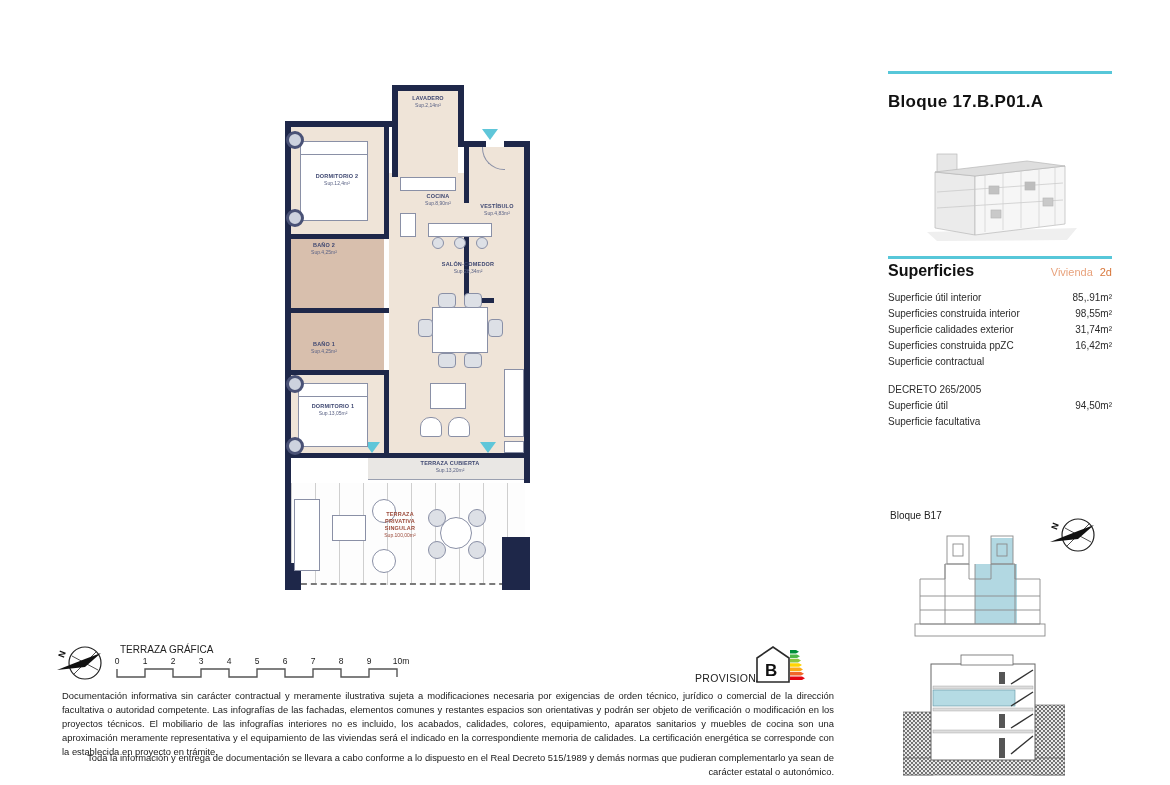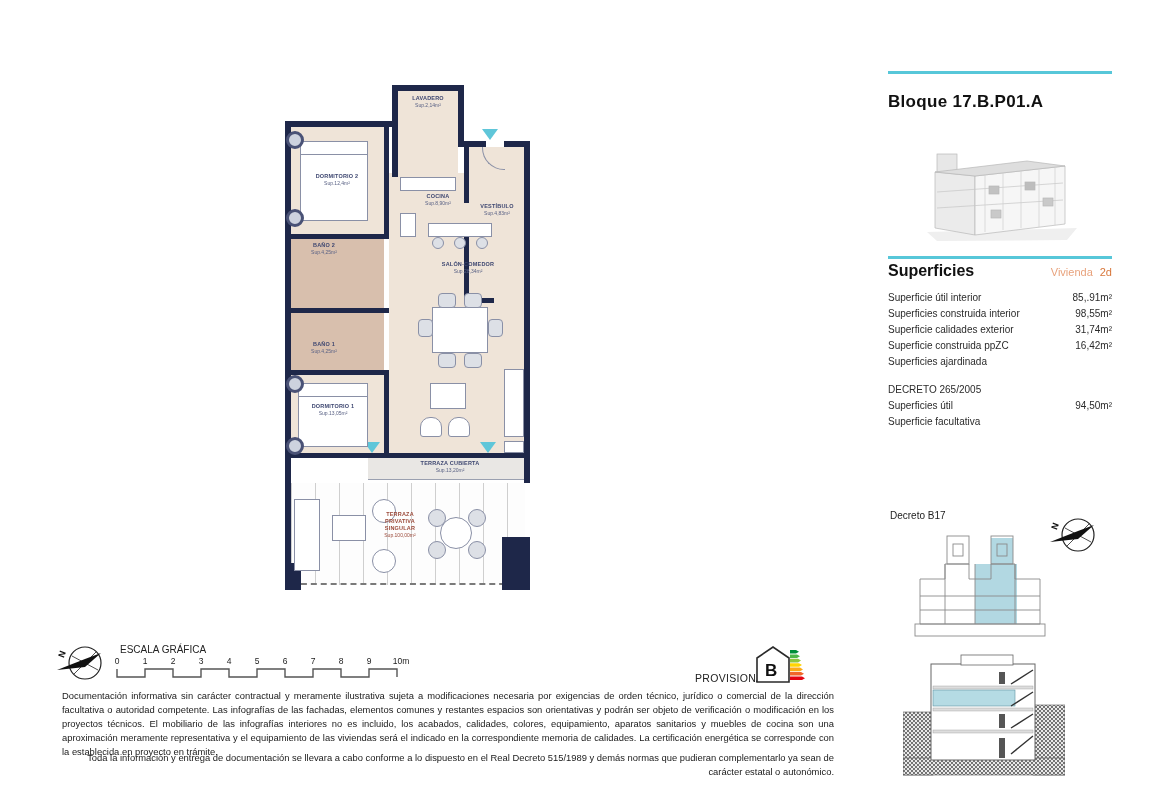--- a/index.html
+++ b/index.html
@@ -217,40 +217,40 @@
     </div>
   <div class="srow">
       <span>Superficies construida interior</span>
       <span class="v">98,55m²</span>
     </div>
   <div class="srow">
       <span>Superficie calidades exterior</span>
       <span class="v">31,74m²</span>
     </div>
   <div class="srow">
-      <span>Superficie construida ppZC</span>
+      <span>Superficies construida ppZC</span>
       <span class="v">16,42m²</span>
     </div>
   <div class="srow">
-      <span>Superficies ajardinada</span>
+      <span>Superficie contractual</span>
       <span class="v"></span>
     </div>
   <div class="sgap"></div>
   <div class="sdecreto">DECRETO 265/2005</div>
   <div class="srow">
-      <span>Superficies útil</span>
+      <span>Superficie útil</span>
       <span class="v">94,50m²</span>
     </div>
   <div class="srow">
       <span>Superficie facultativa</span>
       <span class="v"></span>
     </div>
 </div>
 
-<div class="planta-label" style="left:890px;top:510px">Decreto B17</div>
+<div class="planta-label" style="left:890px;top:510px">Bloque B17</div>
 
 <svg class="abs" style="left:905px;top:524px" width="150" height="118" viewBox="0 0 150 118">
   <rect x="86" y="14" width="22" height="26" fill="#b2d8e2" stroke="none"></rect>
   <rect x="70" y="40" width="42" height="60" fill="#b2d8e2" stroke="none"></rect>
   <g fill="none" stroke="#8a8a8a" stroke-width="0.9">
     <path d="M15 55 H40 V40 H64 V55 H86 V40 H110 V55 H135 V100 H15 Z"></path>
     <rect x="42" y="12" width="22" height="28"></rect>
     <rect x="86" y="12" width="22" height="28"></rect>
     <line x1="15" y1="72" x2="135" y2="72"></line>
     <line x1="15" y1="86" x2="135" y2="86"></line>
@@ -299,21 +299,21 @@
 </svg>
 
 <svg class="abs" style="left:55px;top:640px" width="56" height="46" viewBox="0 0 56 46">
   <circle cx="30" cy="23" r="16" fill="none" stroke="#222" stroke-width="1.2"></circle>
   <line x1="19" y1="34" x2="41" y2="12" stroke="#222" stroke-width="0.8"></line>
   <line x1="17" y1="16" x2="43" y2="30" stroke="#222" stroke-width="0.8"></line>
   <polygon points="2,30 30,19 46,13 30,27" fill="#111"></polygon>
   <text x="3" y="18" font-size="9" font-weight="bold" fill="#111" transform="rotate(-70 6 14)">N</text>
 </svg>
 
-<div class="scale-label" style="left:120px;top:644px">ESCALA GRÁFICA</div>
+<div class="scale-label" style="left:120px;top:644px">TERRAZA GRÁFICA</div>
 <svg class="abs" style="left:113px;top:655px" width="300" height="28" viewBox="0 0 300 28">
   <path d="M4 14 V22 H32 V14 H60 V22 H88 V14 H116 V22 H144 V14 H172 V22 H200 V14 H228 V22 H256 V14 H284 V22" fill="none" stroke="#555" stroke-width="1.4"></path>
   <g font-size="8.5" fill="#222" text-anchor="middle">
     <text x="4" y="9">0</text>
     <text x="32" y="9">1</text>
     <text x="60" y="9">2</text>
     <text x="88" y="9">3</text>
     <text x="116" y="9">4</text>
     <text x="144" y="9">5</text>
     <text x="172" y="9">6</text>

